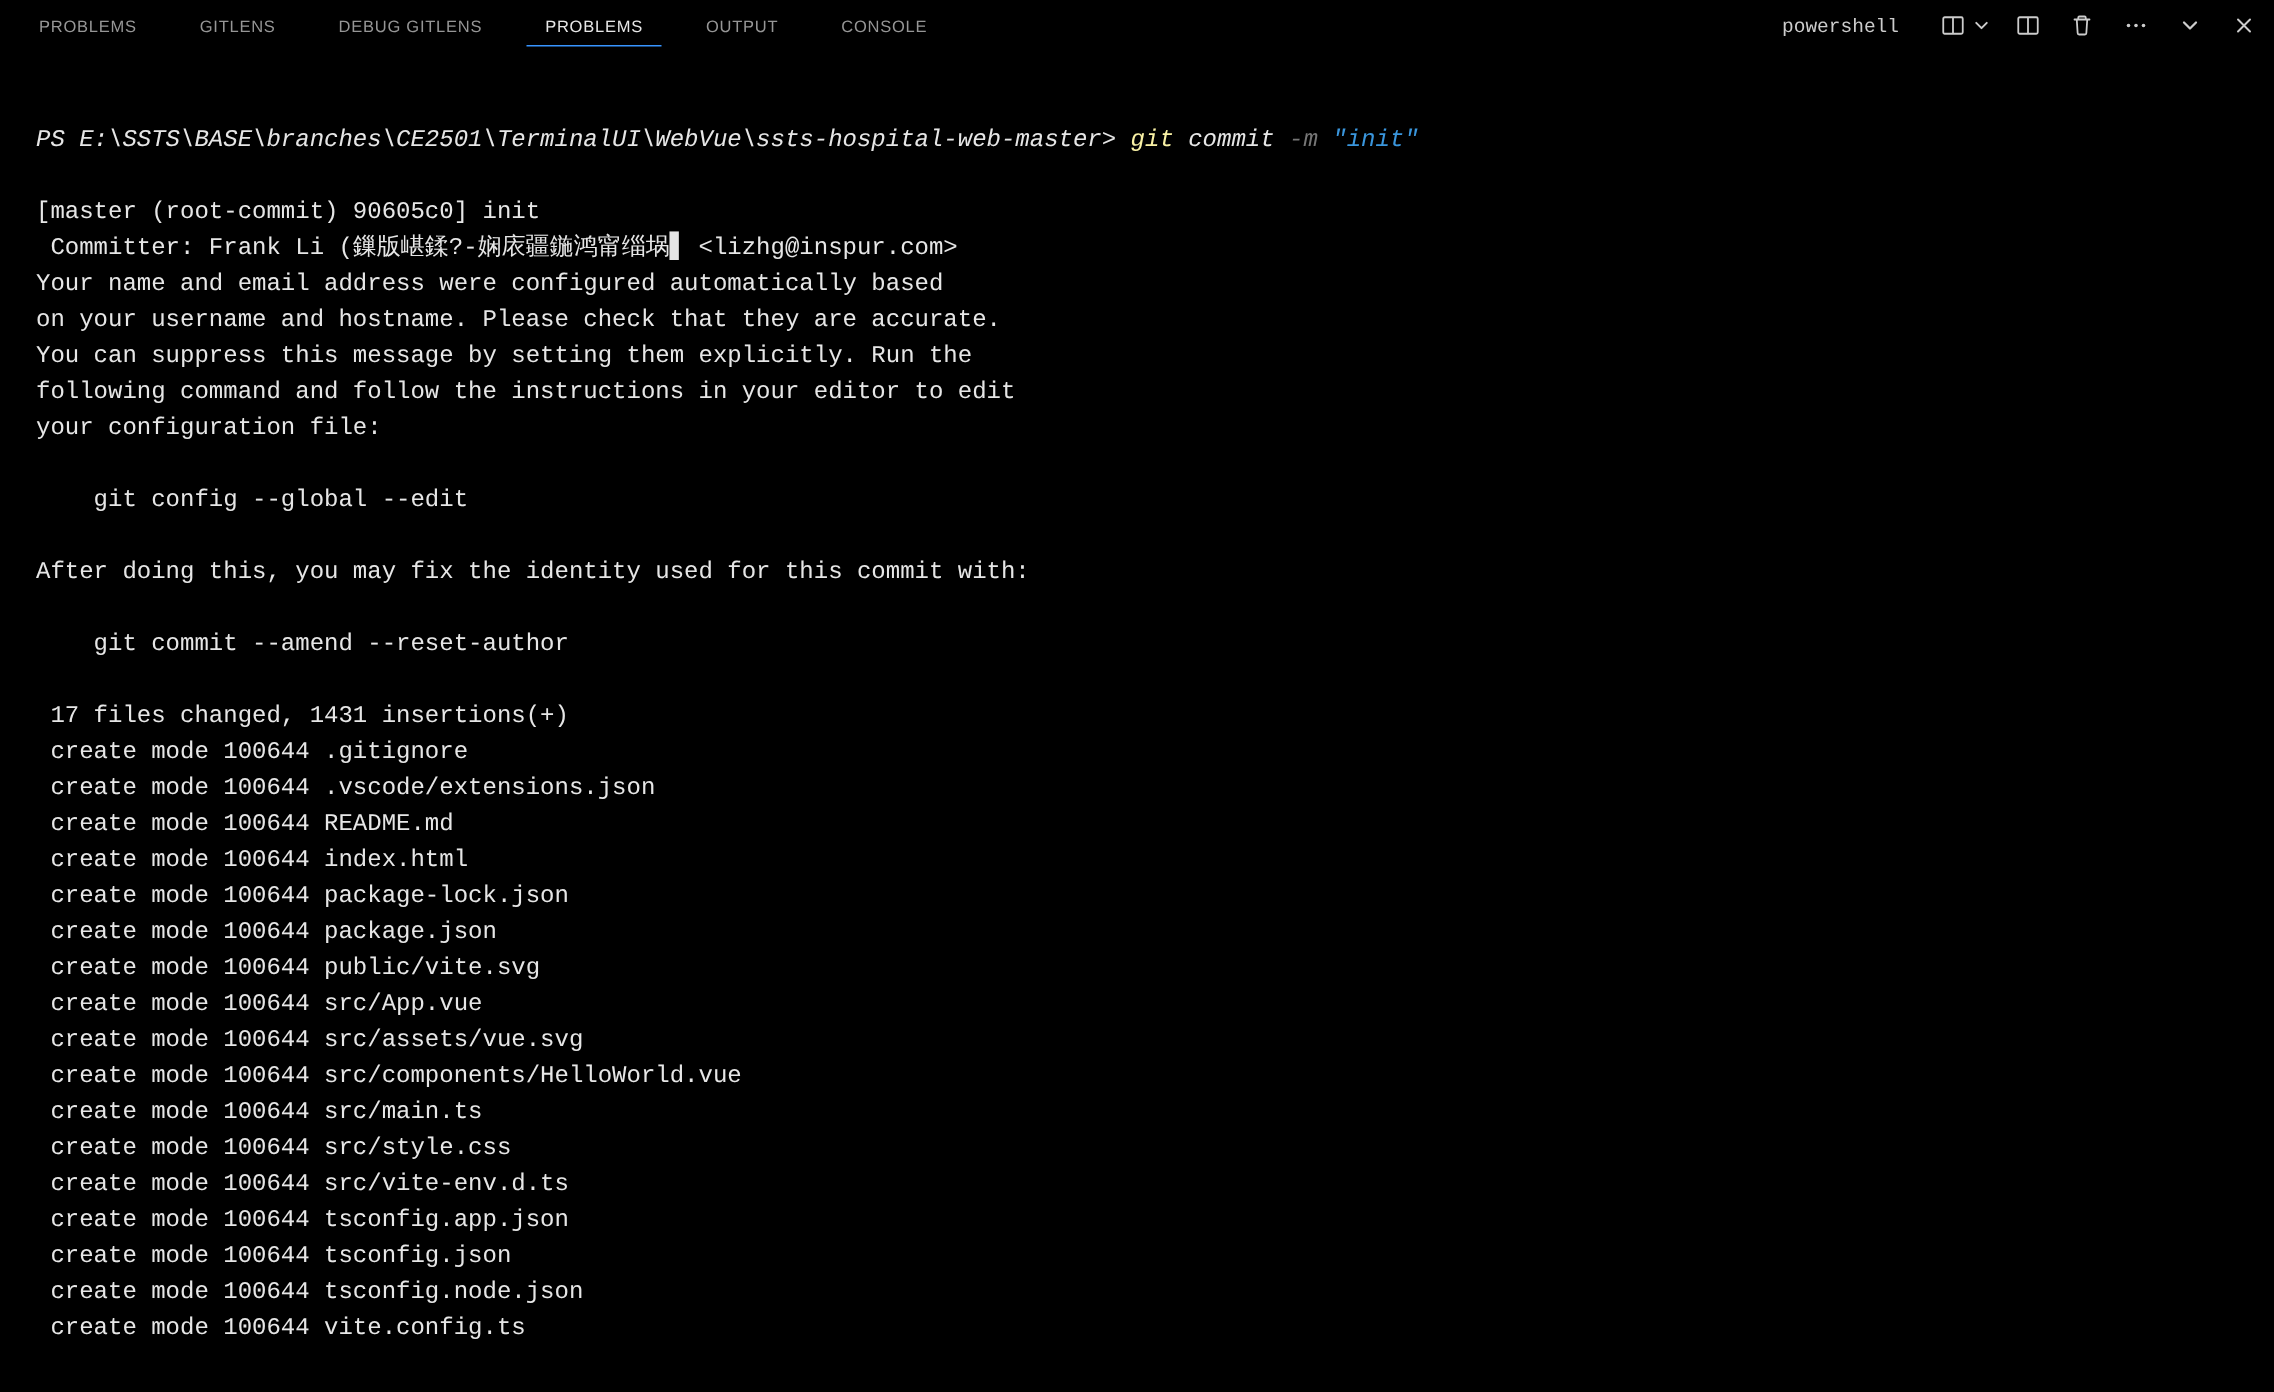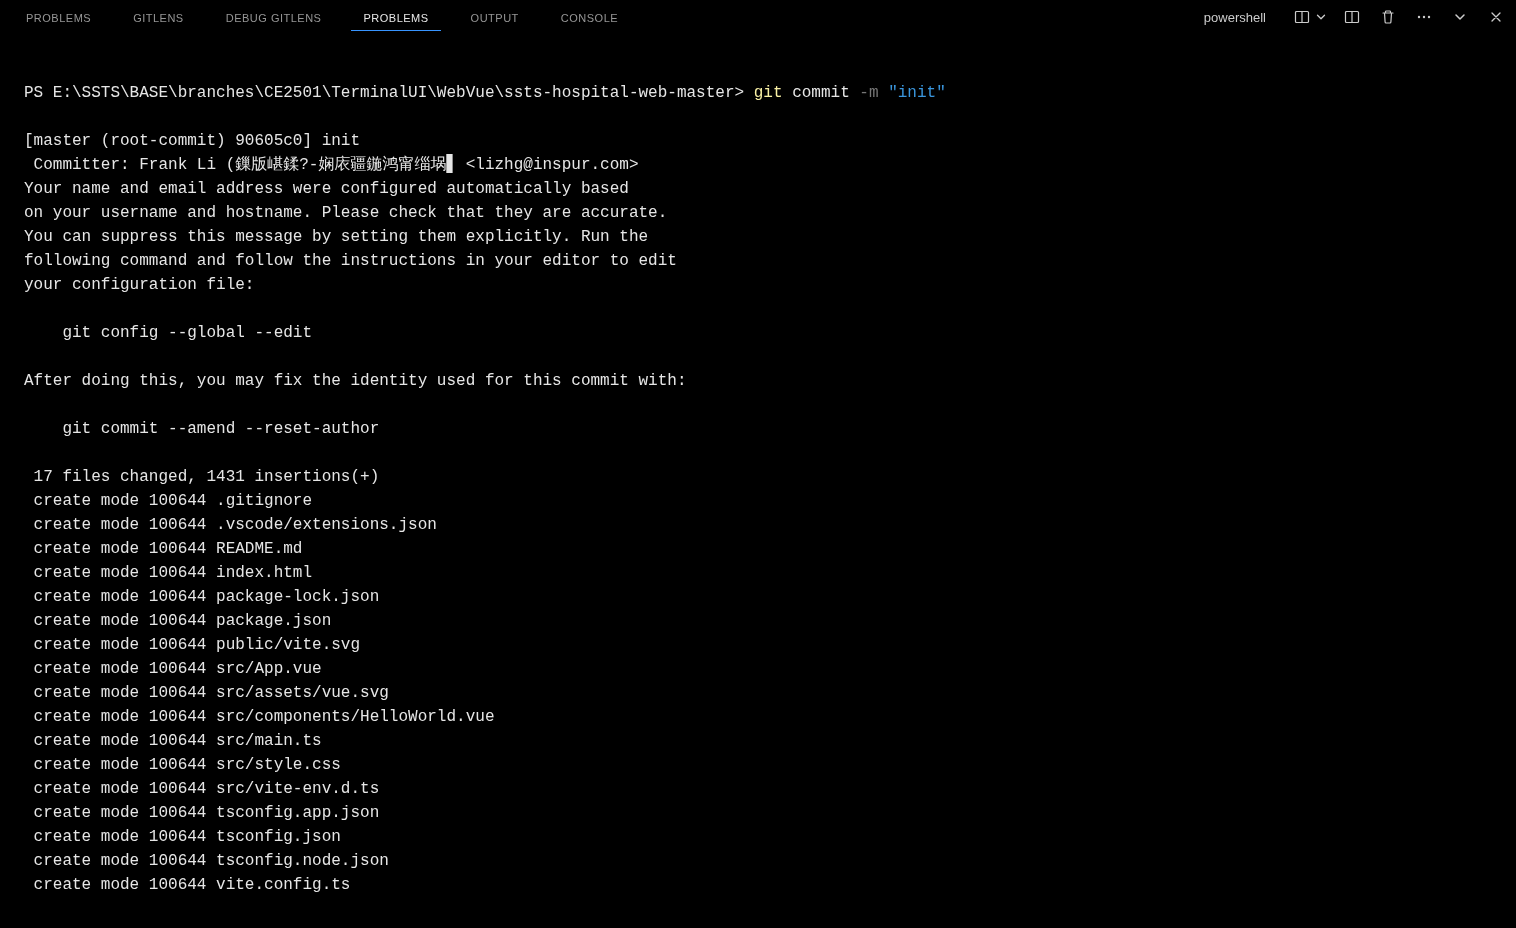--- a/index.html
+++ b/index.html
@@ -35,20 +35,21 @@
     margin-right: 18px;
   }
   .tab.active {
     color: #e7e7e7;
     border-bottom: 1px solid #3794ff;
   }
   .actions {
     display: flex;
     align-items: center;
     gap: 12px;
+    font-family: Liberation Mono, monospace;
   }
   .shell-label {
     display: flex;
     align-items: center;
     gap: 6px;
     color: #cccccc;
     font-size: 13px;
     padding: 0 6px;
     margin-right: 6px;
   }
@@ -65,21 +66,21 @@
   .icon-btn svg { width: 16px; height: 16px; }
   .split-btn { display:flex; align-items:center; }
   .terminal-body {
     padding: 22px 8px 8px 24px;
     font-family: "Consolas", "Courier New", monospace;
     font-size: 16px;
     line-height: 24px;
     white-space: pre;
     color: #e6e6e6;
   }
-  .prompt-line { color: #e6e6e6; }
+  .prompt-line { color: #e6e6e6; font-style: italic; }
   .cmd-yellow { color: #f9f1a5; }
   .cmd-gray  { color: #767676; }
   .cmd-cyan  { color: #3a96dd; }
 </style>
 </head>
 <body>
 
 <div class="panel-header">
   <div class="tabs">
     <div class="tab">PROBLEMS</div>

